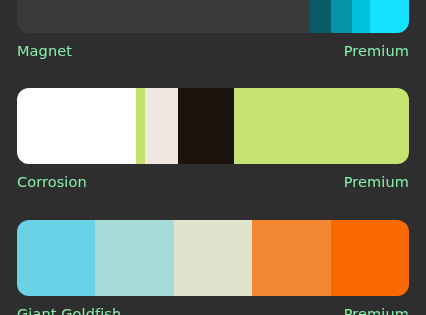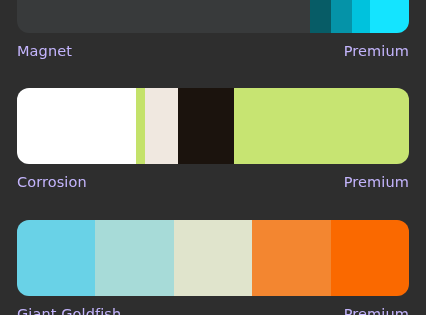--- a/index.html
+++ b/index.html
@@ -55,21 +55,21 @@
     height: 22px;
     margin-top: 7px;
     display: flex;
     align-items: center;
     justify-content: space-between;
   }
 
   .palette-name,
   .palette-tier {
     font-size: 14.5px;
-    color: #c4b5fd;
+    color: #86efac;
     letter-spacing: 0.1px;
     white-space: nowrap;
     line-height: 22px;
   }
 
   .palette-tier {
     text-align: center;
   }
 
   

